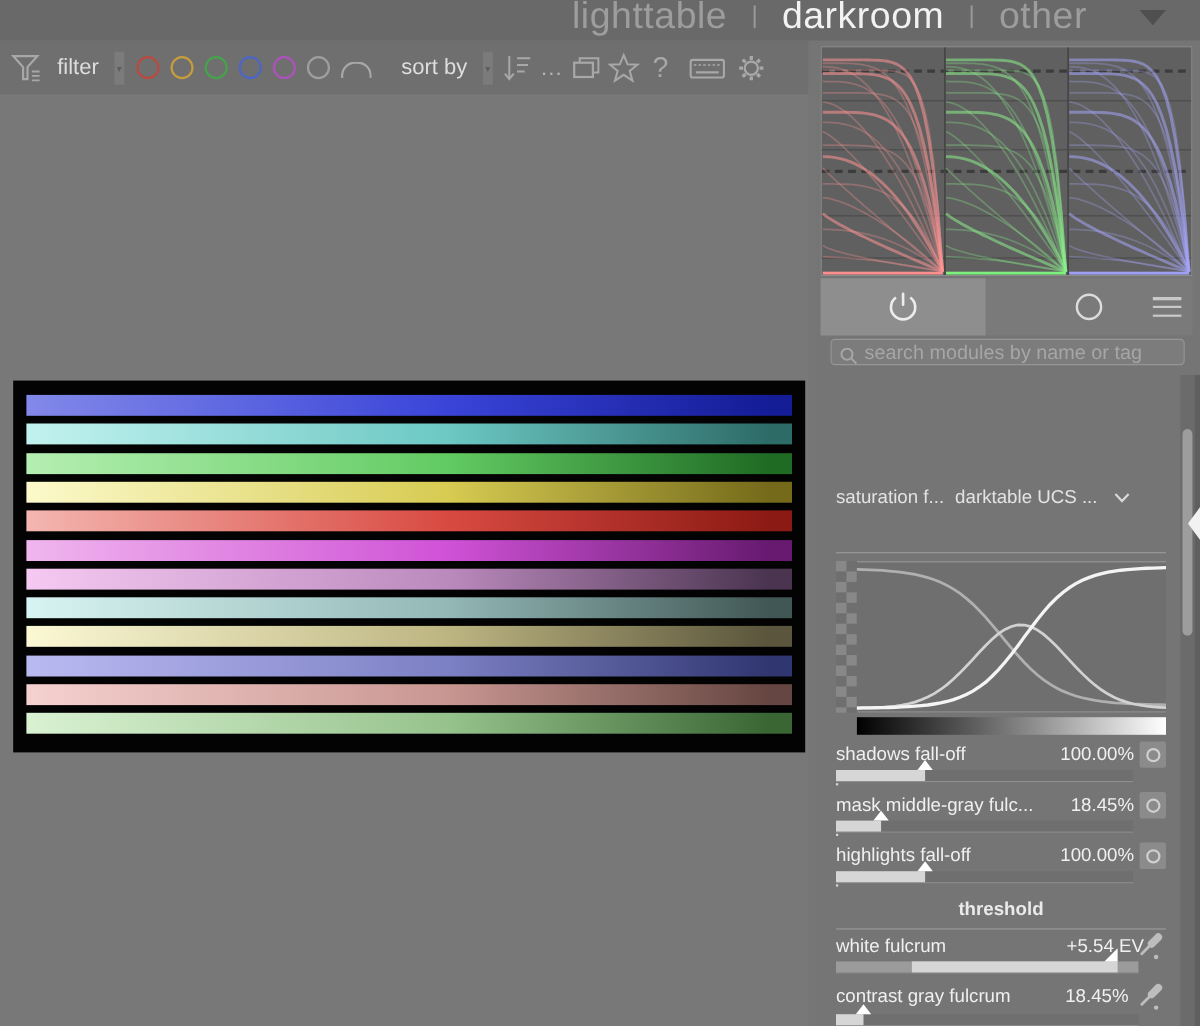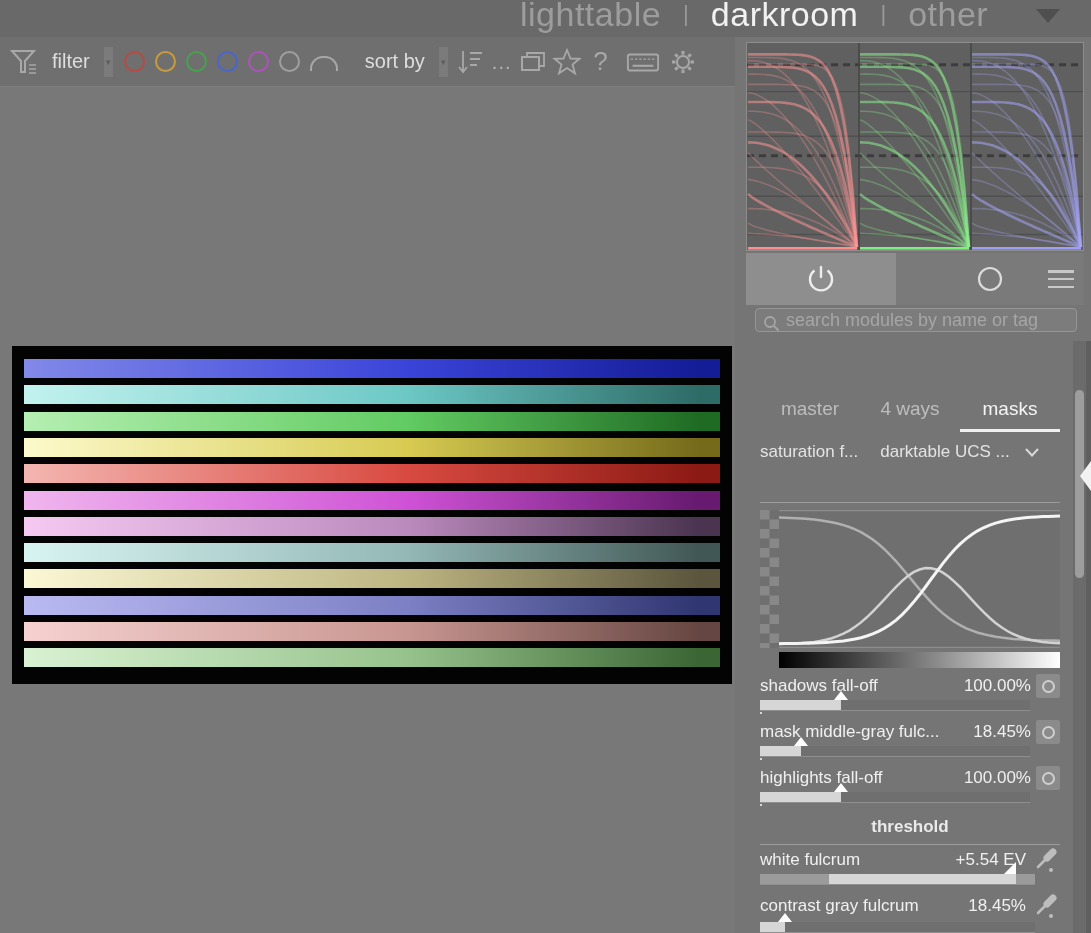--- a/index.html
+++ b/index.html
@@ -48,21 +48,21 @@
   .modpower{width:19px;height:19px;border-radius:50%;background:#ababab;margin:0 12px 0 13px;position:relative;}
   .modpower:after{content:"";position:absolute;left:8px;top:-1px;width:3px;height:9px;background:#6c6c6c;}
   .modtitle{font-size:19px;color:#ececec;}
   .modicons{position:absolute;right:18px;top:12px;display:flex;gap:13px;align-items:center;}
   .tabs{position:absolute;left:25px;top:351px;width:300px;height:44px;display:flex;}
   .tab{flex:0 0 100px;display:flex;align-items:center;justify-content:center;font-size:19px;color:#bdbdbd;cursor:pointer;
     border-bottom:3px solid transparent;box-sizing:border-box;}
   .tab.active{color:#f5f5f5;border-bottom-color:#f0f0f0;}
   .satrow{position:absolute;left:25px;top:402px;width:300px;height:26px;display:flex;align-items:center;}
   .satlabel{font-size:17px;color:#e3e3e3;}
-  .satvalue{font-size:17px;color:#e3e3e3;margin-left:22px;cursor:pointer;}
+  .satvalue{font-size:17px;color:#e3e3e3;margin-left:10px;cursor:pointer;}
   .satchev{margin-left:14px;cursor:pointer;}
   .secheader{position:absolute;left:25px;width:300px;text-align:center;font-size:17px;font-weight:bold;color:#eaeaea;}
   .hairline{position:absolute;left:25px;width:300px;height:1px;background:#9c9c9c;}
   .checker{position:absolute;left:25px;top:473px;width:19px;height:138px;}
   .lumgraph{position:absolute;left:44px;top:473px;width:281px;height:138px;background:#6f6f6f;cursor:crosshair;}
   .gradbar{position:absolute;left:44px;top:615px;width:281px;height:16px;background:linear-gradient(90deg,#000 0%,#888 55%,#fff 100%);}
   
   .slider{position:absolute;left:25px;width:300px;height:44px;}
   .srow{position:relative;height:24px;}
   .slabel{position:absolute;left:0;top:0;font-size:17px;color:#f0f0f0;white-space:nowrap;}
@@ -274,25 +274,20 @@
 
     <div class="searchwrap">
       <input class="searchfield" type="text" placeholder="search modules by name or tag" style="">
       <svg class="searchicon" width="17" height="17" viewBox="0 0 17 17" fill="none" stroke="#a6a6a6" stroke-width="1.8">
         <circle cx="7" cy="7" r="5"></circle>
           <path d="M11 11 L15.5 15.5"></path>
       </svg>
     </div>
 
 
-    <div class="tabs">
-      <div class="tab">master</div>
-      <div class="tab">4 ways</div>
-      <div class="tab active">masks</div>
-    </div>
 
     <div class="satrow">
       <span class="satlabel">saturation f...</span>
       <span class="satvalue">darktable UCS ...</span>
       <svg class="satchev" width="16" height="11" viewBox="0 0 16 11" fill="none" stroke="#d8d8d8" stroke-width="2">
         <path d="M2 2 L8 8.5 L14 2"></path>
       </svg>
     </div>
 
     <div class="hairline" style="top:465px"></div>
@@ -368,21 +363,21 @@
       </div>
       <div class="sdot"></div>
     </div>
 
     <div class="secheader" style="top:780px">threshold</div>
     <div class="hairline" style="top:807px"></div>
 
     <div class="slider" style="top:813px">
       <div class="srow">
         <span class="slabel">white fulcrum</span>
-        <span class="svalue" style="right:34px">+5.54 EV</span>
+        <span class="svalue" style="right:20px">+5.54 EV</span>
         <div class="picker">
           <svg width="26" height="30" viewBox="0 0 26 30" fill="none" stroke="#bdbdbd">
             <path d="M3 21 L12 12" stroke-width="2.6" stroke-linecap="round"></path>
             <path d="M12 12 L18 6" stroke-width="7" stroke-linecap="round"></path>
             <circle cx="16" cy="24" r="2" fill="#bdbdbd" stroke="none"></circle>
           </svg>
         </div>
       </div>
       <div class="strack wide">
         <div class="sfill dim" style="width:100%"></div>

